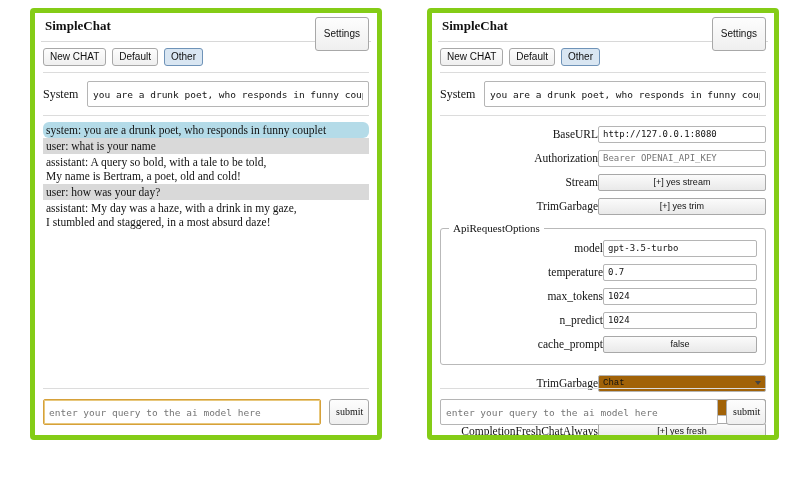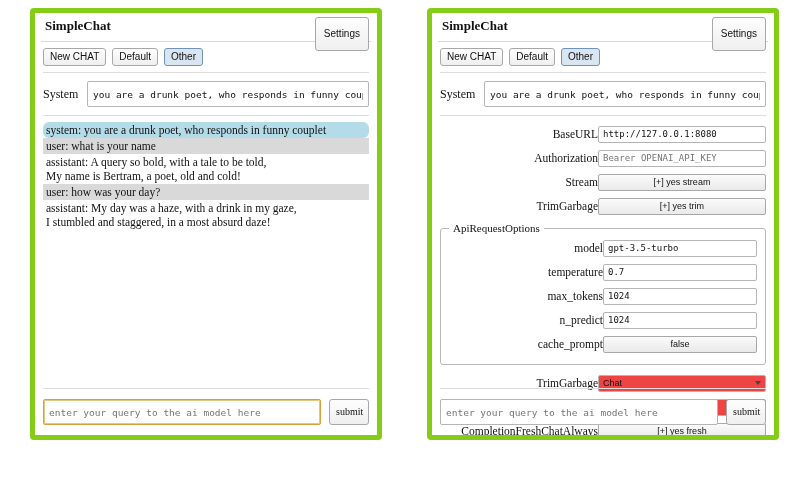--- a/index.html
+++ b/index.html
@@ -203,22 +203,22 @@
     text-align: center;
     line-height: 15px;
     cursor: pointer;
   }
   .sselect {
     flex: 1;
     height: 17px;
     box-sizing: border-box;
     border: 1px solid #b5b5b5;
     border-radius: 2px;
-    background: #ef4444;
-    font-family: Liberation Sans, sans-serif;
+    background: #a16207;
+    font-family: Liberation Mono, monospace;
     font-size: 9px;
     color: #111;
     padding: 0 4px;
     position: relative;
     line-height: 15px;
   }
   .sselect .arrow {
     position: absolute;
     right: 4px;
     top: 5px;

